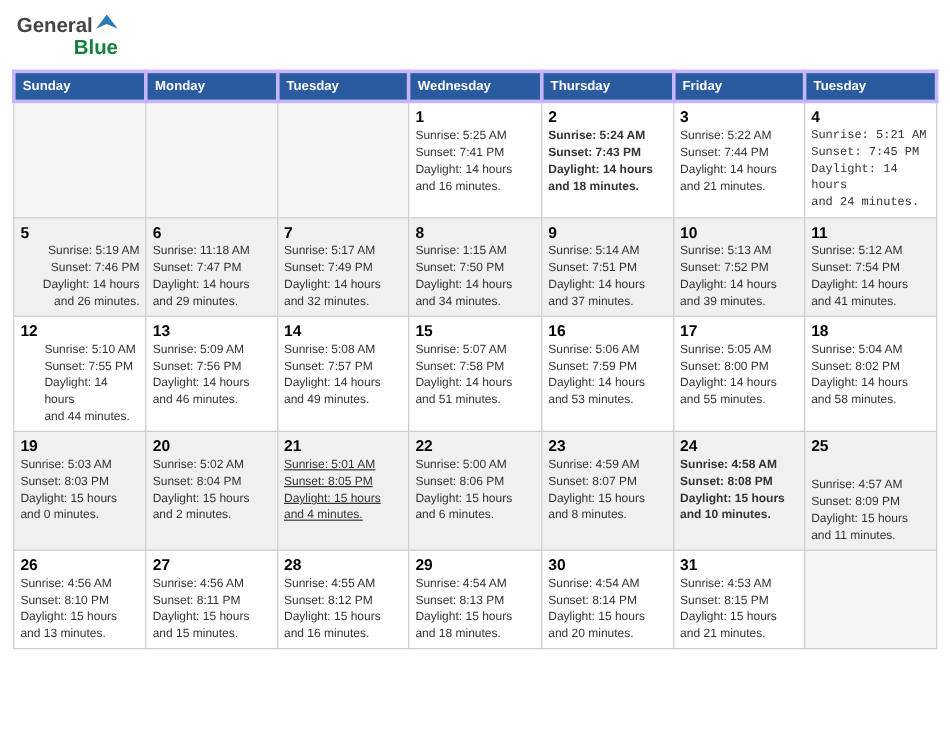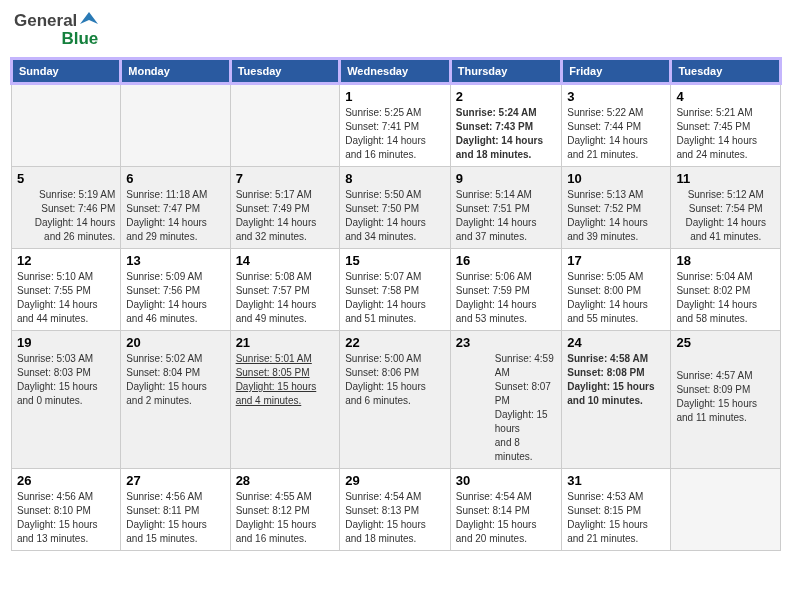--- a/index.html
+++ b/index.html
@@ -130,21 +130,21 @@
         </td>
         <td>
           <div class="day-number">3</div>
           <div class="day-info" style="white-space: pre-line;">Sunrise: 5:22 AM
 Sunset: 7:44 PM
 Daylight: 14 hours
 and 21 minutes.</div>
         </td>
         <td>
           <div class="day-number">4</div>
-          <div class="day-info" style="white-space: pre-line;">Sunrise: 5:21 AM
+          <div class="day-info" style="white-space: pre-line; font-family: Liberation Mono, monospace;">Sunrise: 5:21 AM
 Sunset: 7:45 PM
 Daylight: 14 hours
 and 24 minutes.</div>
         </td>
       </tr>
       <tr class="row-shaded">
         <td>
           <div class="day-number">5</div>
           <div class="day-info" style="white-space: pre-line; text-align: right;">Sunrise: 5:19 AM
 Sunset: 7:46 PM
@@ -160,51 +160,51 @@
         </td>
         <td>
           <div class="day-number">7</div>
           <div class="day-info" style="white-space: pre-line;">Sunrise: 5:17 AM
 Sunset: 7:49 PM
 Daylight: 14 hours
 and 32 minutes.</div>
         </td>
         <td>
           <div class="day-number">8</div>
-          <div class="day-info" style="white-space: pre-line;">Sunrise: 5:50 AM
+          <div class="day-info" style="white-space: pre-line;">Sunrise: 1:15 AM
 Sunset: 7:50 PM
 Daylight: 14 hours
 and 34 minutes.</div>
         </td>
         <td>
           <div class="day-number">9</div>
           <div class="day-info" style="white-space: pre-line;">Sunrise: 5:14 AM
 Sunset: 7:51 PM
 Daylight: 14 hours
 and 37 minutes.</div>
         </td>
         <td>
           <div class="day-number">10</div>
           <div class="day-info" style="white-space: pre-line;">Sunrise: 5:13 AM
 Sunset: 7:52 PM
 Daylight: 14 hours
 and 39 minutes.</div>
         </td>
         <td>
           <div class="day-number">11</div>
-          <div class="day-info" style="white-space: pre-line; text-align: center;">Sunrise: 5:12 AM
+          <div class="day-info" style="white-space: pre-line;">Sunrise: 5:12 AM
 Sunset: 7:54 PM
 Daylight: 14 hours
 and 41 minutes.</div>
         </td>
       </tr>
       <tr>
         <td>
           <div class="day-number">12</div>
-          <div class="day-info" style="white-space: pre-line;">Sunrise: 5:10 AM
+          <div class="day-info" style="white-space: pre-line; margin-left: 20px;">Sunrise: 5:10 AM
 Sunset: 7:55 PM
 Daylight: 14 hours
 and 44 minutes.</div>
         </td>
         <td>
           <div class="day-number">13</div>
           <div class="day-info" style="white-space: pre-line;">Sunrise: 5:09 AM
 Sunset: 7:56 PM
 Daylight: 14 hours
 and 46 minutes.</div>
@@ -269,21 +269,21 @@
         </td>
         <td>
           <div class="day-number">22</div>
           <div class="day-info" style="white-space: pre-line;">Sunrise: 5:00 AM
 Sunset: 8:06 PM
 Daylight: 15 hours
 and 6 minutes.</div>
         </td>
         <td>
           <div class="day-number">23</div>
-          <div class="day-info" style="white-space: pre-line; margin-left: 39px;">Sunrise: 4:59 AM
+          <div class="day-info" style="white-space: pre-line;">Sunrise: 4:59 AM
 Sunset: 8:07 PM
 Daylight: 15 hours
 and 8 minutes.</div>
         </td>
         <td>
           <div class="day-number">24</div>
           <div class="day-info" style="white-space: pre-line; font-weight: bold;">Sunrise: 4:58 AM
 Sunset: 8:08 PM
 Daylight: 15 hours
 and 10 minutes.</div>

